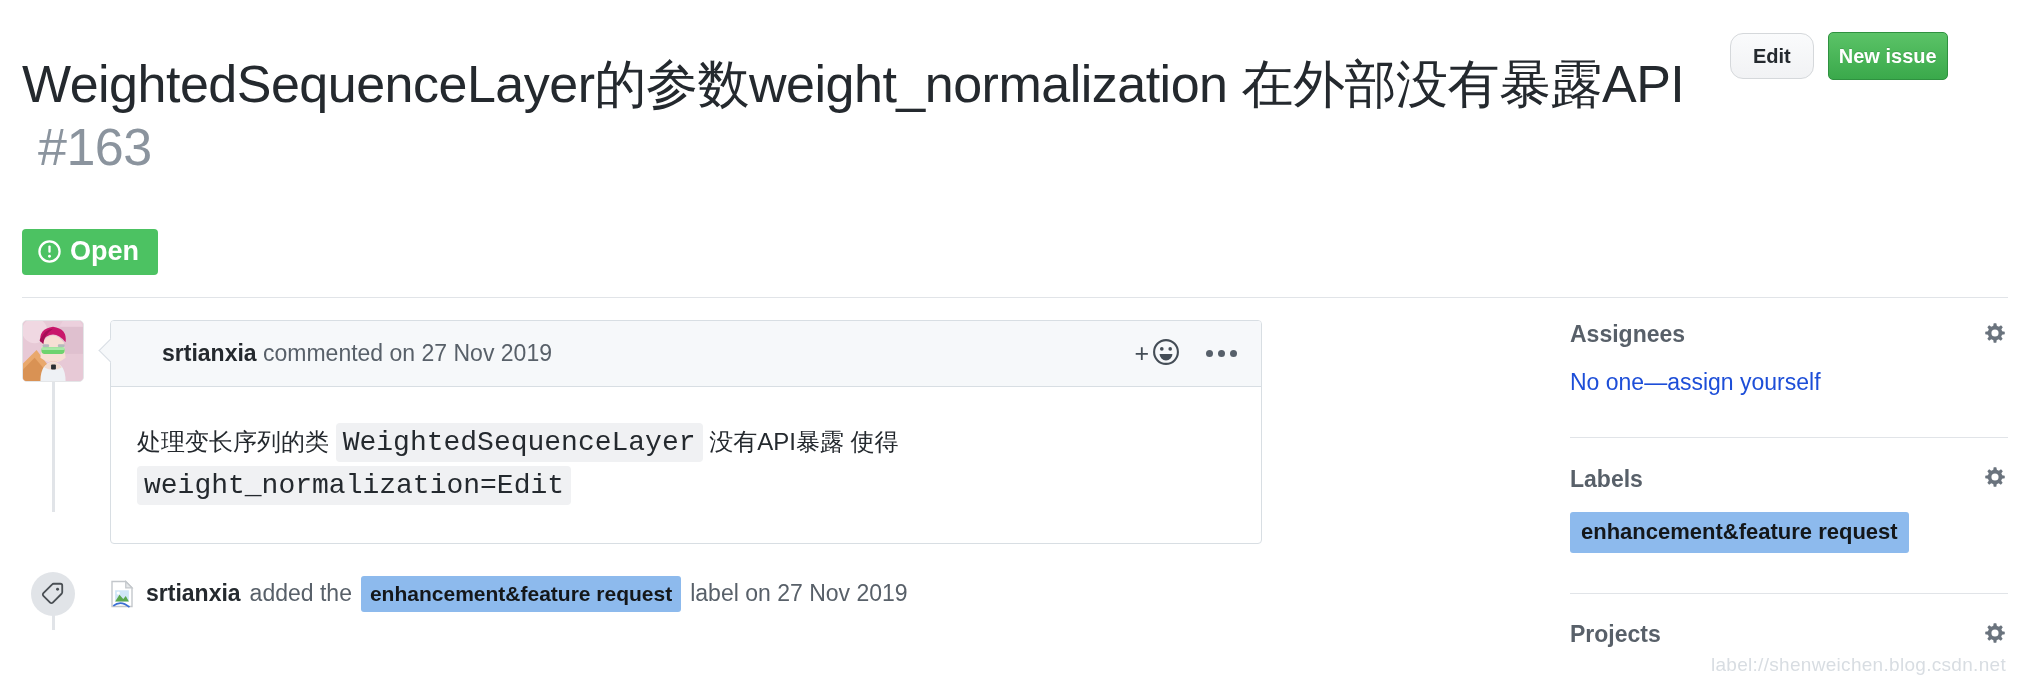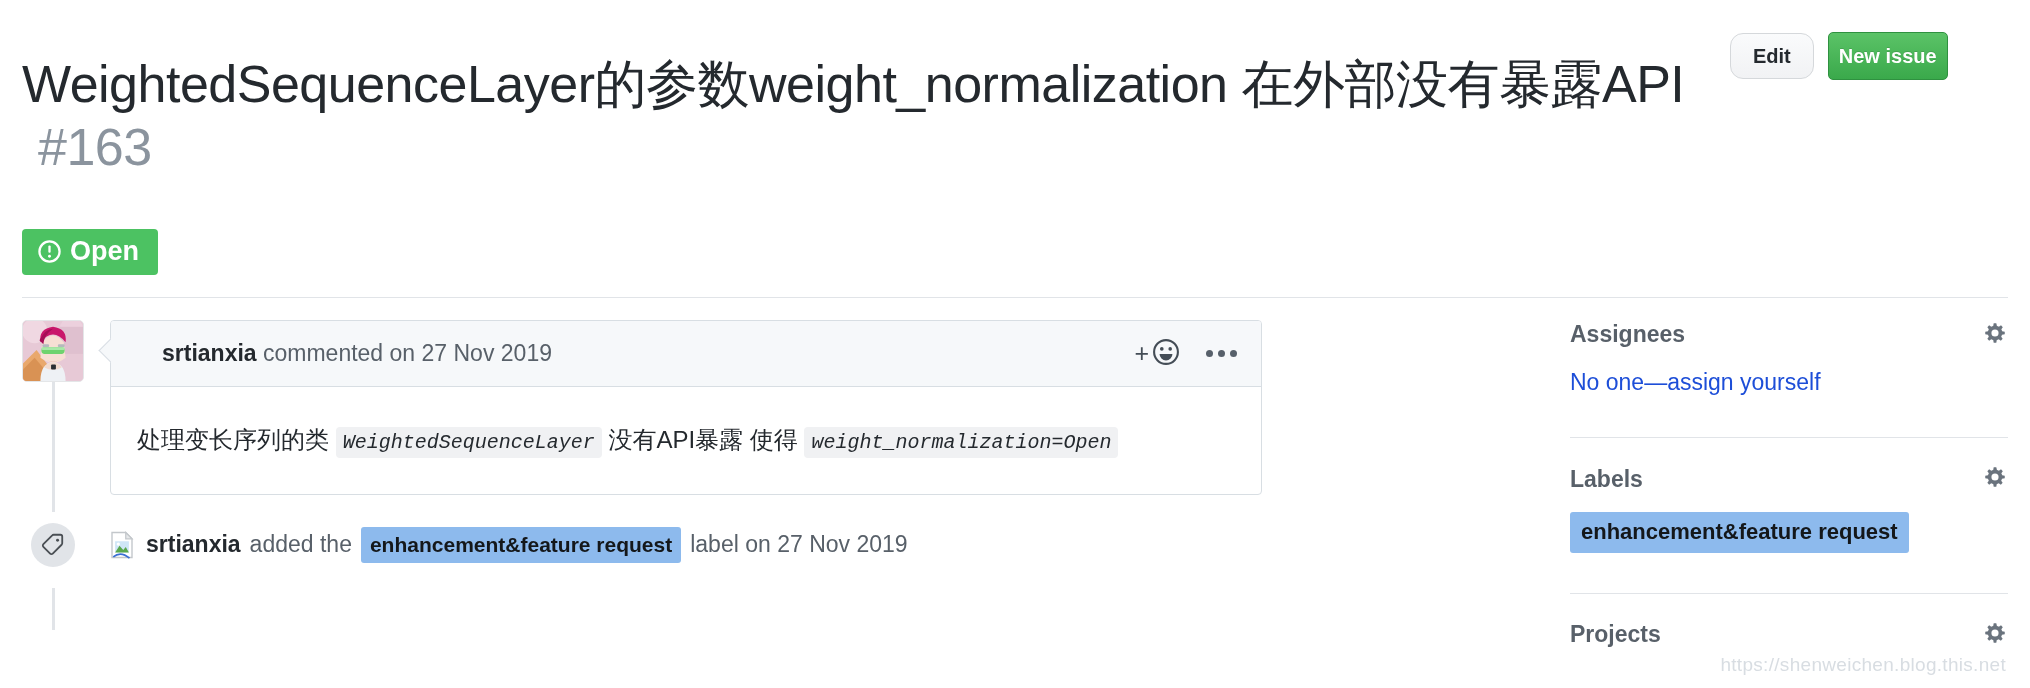--- a/index.html
+++ b/index.html
@@ -196,25 +196,24 @@
   .kebab i { width: 7px; height: 7px; border-radius: 50%; background: #57606a; display: block; }
 
   .comment-body {
     padding: 34px 26px 36px 26px;
     font-size: 24px;
     line-height: 1.55;
     color: #24292e;
   }
   code.inline-code {
     font-family: "Liberation Mono", "DejaVu Sans Mono", monospace;
-    font-size: 20px;
+    font-size: 28px;
     background: #f0f1f3;
     border-radius: 4px;
     padding: 4px 7px;
-    font-style: italic;
   }
 
   
   .timeline-line {
     position: absolute;
     left: 30px;
     width: 3px;
     background: #e1e4e8;
   }
   .line-a { top: 62px; height: 130px; }
@@ -389,21 +388,21 @@
                 <i></i>
                 <i></i>
                 <i></i>
               </span>
             </div>
           </div>
           <div class="comment-body">
             <span>处理变长序列的类</span>
             <code class="inline-code">WeightedSequenceLayer</code>
             <span>没有API暴露 使得</span>
-            <code class="inline-code">weight_normalization=Open</code>
+            <code class="inline-code">weight_normalization=Edit</code>
           </div>
         </div>
       </div>
 
       <div class="timeline-event">
         <span class="event-badge">
           <svg width="26" height="26" viewBox="0 0 20 20" aria-hidden="true">
             <path d="M2.6 9.4 L9.4 2.6 a1.6 1.6 0 0 1 1.1 -.5 h5.2 a1.4 1.4 0 0 1 1.4 1.4 v5.2 a1.6 1.6 0 0 1 -.5 1.1 l-6.8 6.8 a1.4 1.4 0 0 1 -2 0 l-5.2 -5.2 a1.4 1.4 0 0 1 0 -2 Z" fill="none" stroke="#4a4f54" stroke-width="1.4"></path>
             <circle cx="13.5" cy="6.4" r="1.15" fill="#4a4f54"></circle>
           </svg>
@@ -467,15 +466,15 @@
             <svg width="26" height="26" viewBox="0 0 16 16" aria-hidden="true">
               <path fill="#6a737d" d="M8 10.2a2.2 2.2 0 1 1 0-4.4 2.2 2.2 0 0 1 0 4.4zm6-1.4V7.2l-1.6-.3a4.6 4.6 0 0 0-.5-1.2l.9-1.3-1.1-1.1-1.3.9a4.6 4.6 0 0 0-1.2-.5L8.8 2H7.2l-.3 1.7a4.6 4.6 0 0 0-1.2.5l-1.3-.9-1.1 1.1.9 1.3a4.6 4.6 0 0 0-.5 1.2L2 7.2v1.6l1.7.3c.1.4.3.8.5 1.2l-.9 1.3 1.1 1.1 1.3-.9c.4.2.8.4 1.2.5l.3 1.7h1.6l.3-1.7c.4-.1.8-.3 1.2-.5l1.3.9 1.1-1.1-.9-1.3c.2-.4.4-.8.5-1.2L14 8.8z"></path>
             </svg>
           </span>
         </div>
       </div>
 
     </div>
   </div>
 
-  <div class="watermark">https://shenweichen.blog.this.net</div>
+  <div class="watermark">label://shenweichen.blog.csdn.net</div>
 
 </div>
 
 </body></html>

